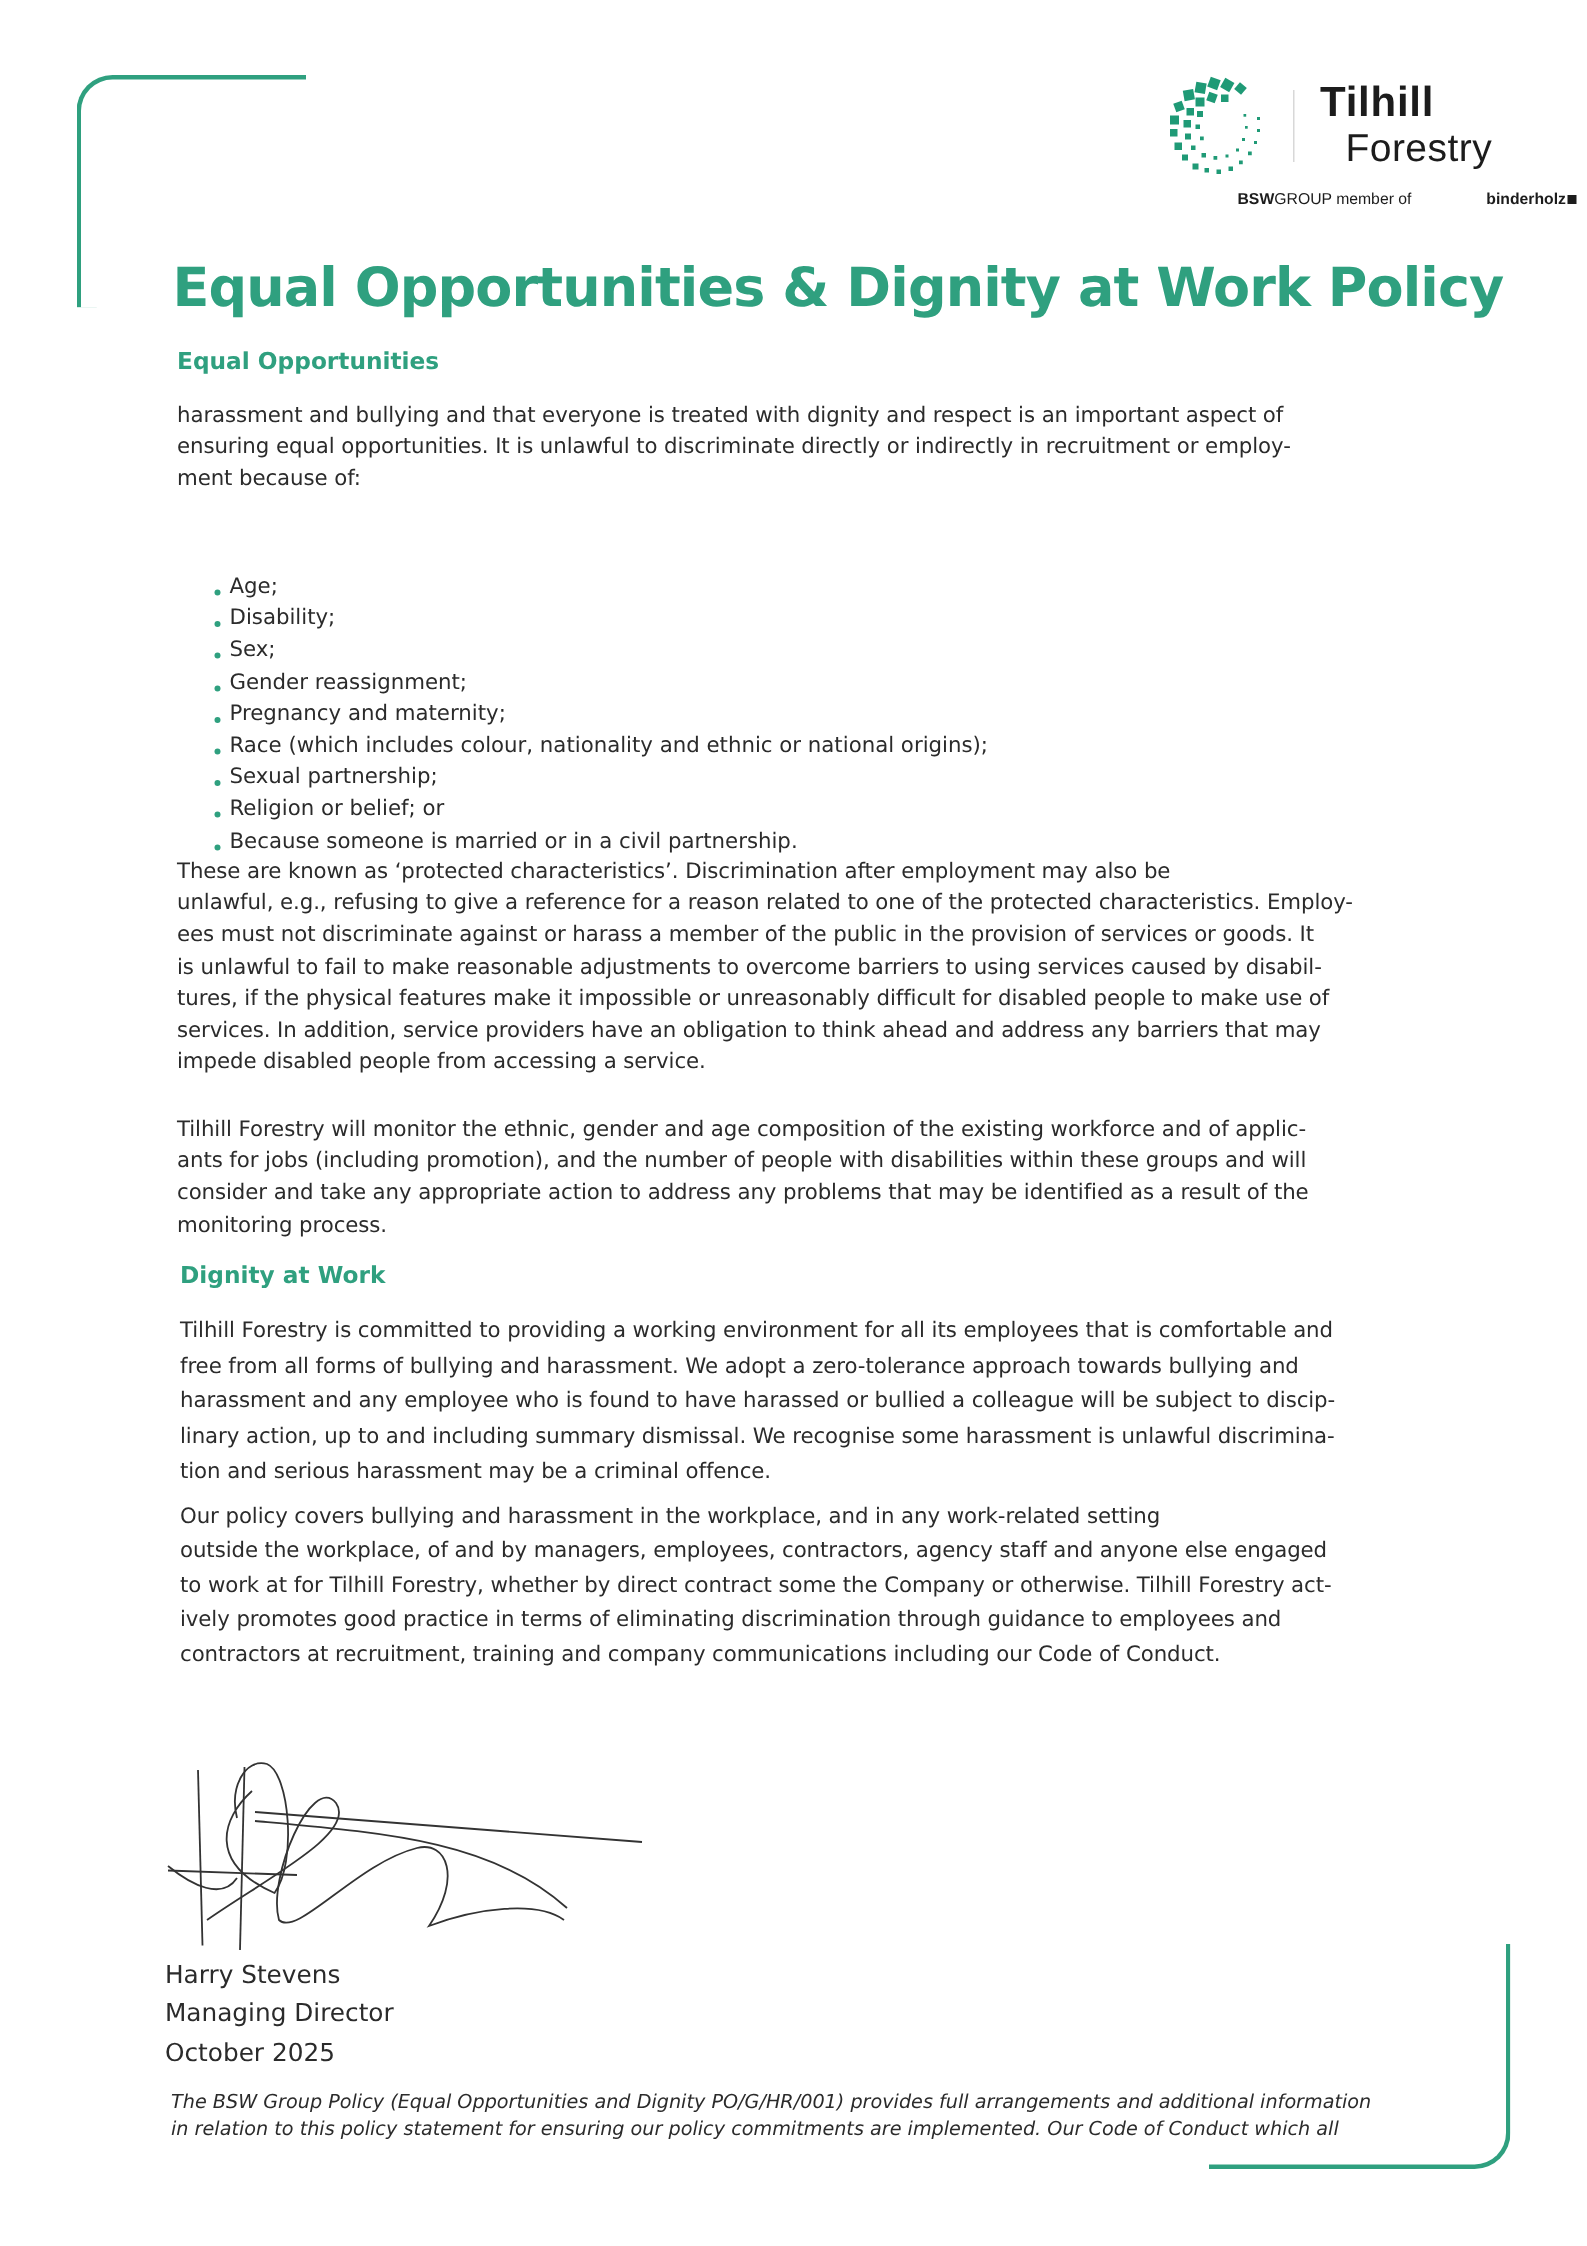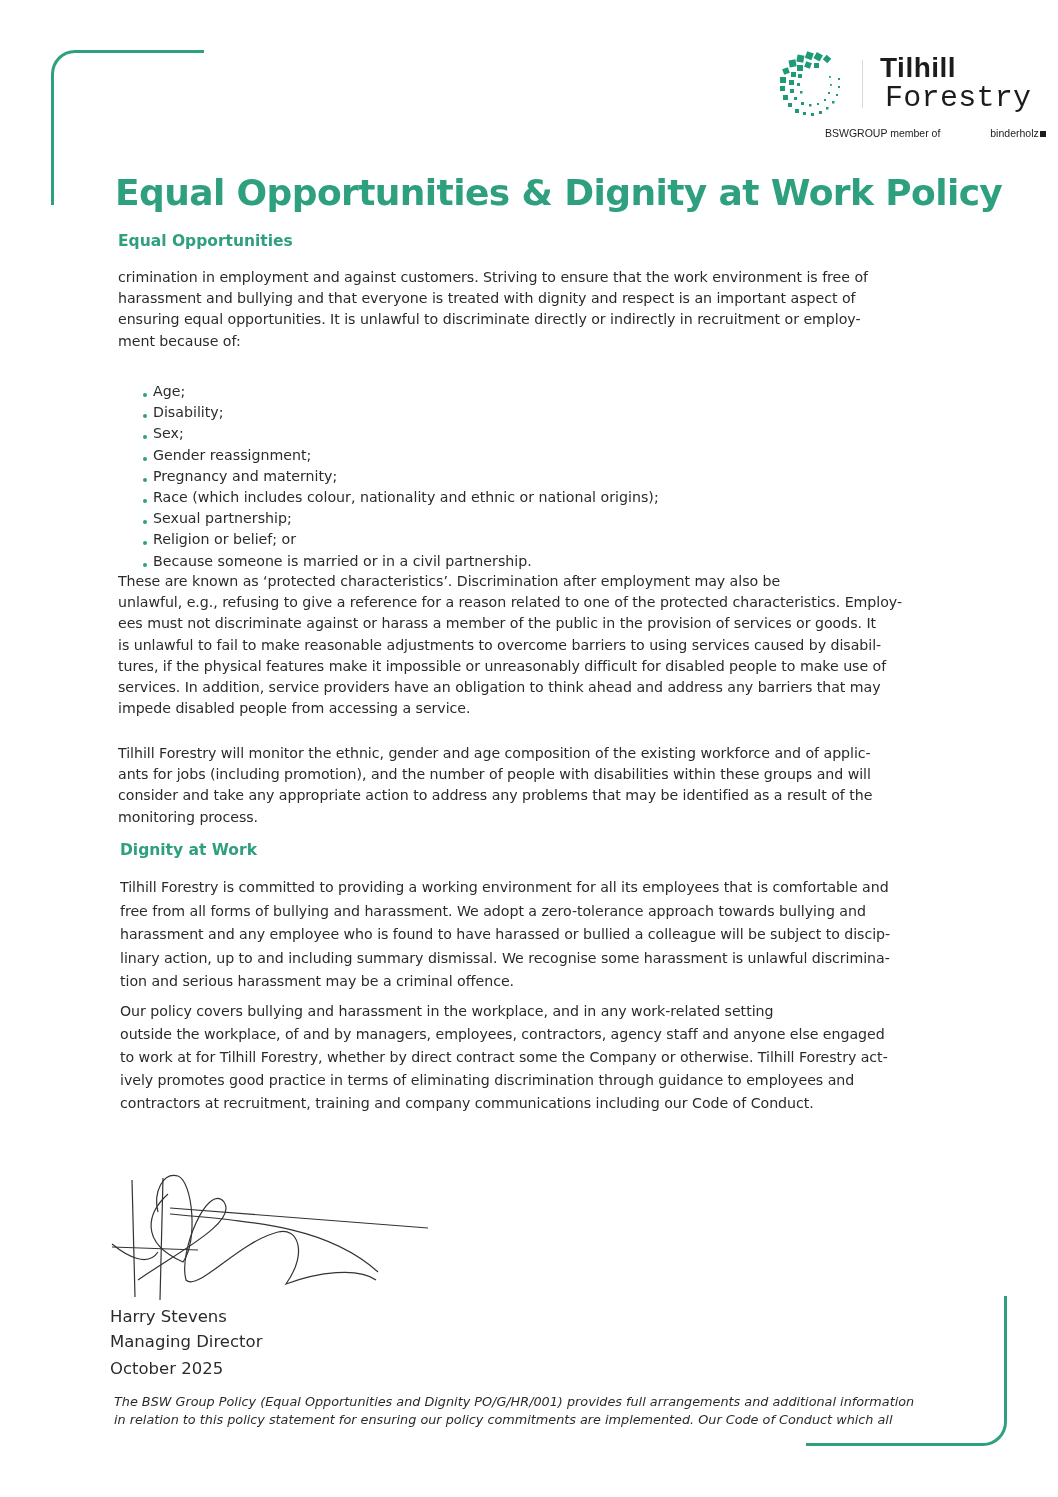--- a/index.html
+++ b/index.html
@@ -9,25 +9,25 @@
                 border-top: 3px solid #2fa07f; border-left: 3px solid #2fa07f;
                 border-top-left-radius: 24px; }
     .frame-br { position: absolute; left: 806px; top: 1296px; width: 198px; height: 147px;
                 border-bottom: 3px solid #2fa07f; border-right: 3px solid #2fa07f;
                 border-bottom-right-radius: 24px; }
     .logo { position: absolute; left: 776px; top: 48px; width: 230px; height: 96px; }
     .logo-mark { position: absolute; left: 2px; top: 2px; width: 70px; height: 70px; }
     .logo-divider { position: absolute; left: 86px; top: 12px; width: 1px; height: 48px; background: #d8d8d8; }
     .logo-name1 { position: absolute; left: 104px; top: 6px; font-family: "Liberation Sans", sans-serif;
                   font-size: 28px; font-weight: bold; color: #1c1c1c; letter-spacing: 0.5px; line-height: 28px; }
-    .logo-name2 { position: absolute; left: 109px; top: 36px; font-family: Liberation Mono, monospace;
-                  font-size: 30px; color: #1c1c1c; line-height: 28px; letter-spacing: 0.3px; }
+    .logo-name2 { position: absolute; left: 121px; top: 36px; font-family: Liberation Sans, sans-serif;
+                  font-size: 26px; color: #1c1c1c; line-height: 28px; letter-spacing: 0.3px; }
     .logo-sub { position: absolute; left: 2px; top: 79px; font-family: "Liberation Sans", sans-serif;
                 font-size: 10.5px; color: #1c1c1c; white-space: nowrap; }
-    .logo-sub b { font-weight: normal; padding-left: 47px; }
+    .logo-sub b { font-weight: bold; padding-left: 47px; }
     .logo-sub .sq { display: inline-block; width: 6px; height: 6px; background: #1c1c1c; margin-left: 1px; }
     .title { position: absolute; left: 115px; top: 172px; font-family: "DejaVu Sans", sans-serif;
              font-size: 36px; font-weight: bold; color: #2fa07f; letter-spacing: -0.6px; white-space: nowrap; }
     .h2 { position: absolute; font-family: "DejaVu Sans", sans-serif; font-size: 15.5px;
           font-weight: bold; color: #2fa07f; }
     .para { position: absolute; left: 118px; width: 855px; font-size: 14.2px; line-height: 21.2px;
             color: #2b2b2b; letter-spacing: -0.05px; }
     .para .ln { display: block; white-space: nowrap; }
     .list { position: absolute; left: 142px; top: 381px; margin: 0; padding: 0; list-style: none; }
     .list li { font-size: 14.2px; line-height: 21.2px; white-space: nowrap; position: relative; padding-left: 11px; }
@@ -93,21 +93,20 @@
     <span>member of</span>
     <b>binderholz</b><span class="sq"></span>
   </div>
 </div>
 
 <h1 class="title" style="margin:0">Equal Opportunities &amp; Dignity at Work Policy</h1>
 
 <div class="h2" style="left:118px; top:232px;">Equal Opportunities</div>
 
 <div class="para" style="top:267px;">
-  <span class="ln">crimination in employment and against customers. Striving to ensure that the work environment is free of</span>
   <span class="ln">harassment and bullying and that everyone is treated with dignity and respect is an important aspect of</span>
   <span class="ln">ensuring equal opportunities. It is unlawful to discriminate directly or indirectly in recruitment or employ-</span>
   <span class="ln">ment because of:</span>
 </div>
 
 <ul class="list">
   <li><span class="bullet"></span><span>Age;</span></li>
   <li><span class="bullet"></span><span>Disability;</span></li>
   <li><span class="bullet"></span><span>Sex;</span></li>
   <li><span class="bullet"></span><span>Gender reassignment;</span></li>

